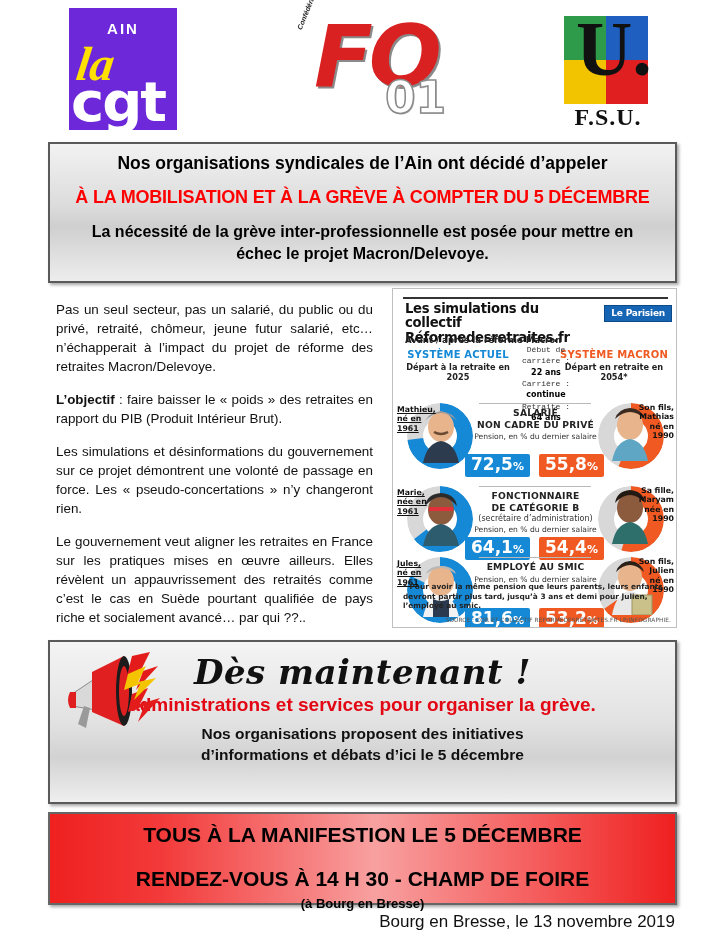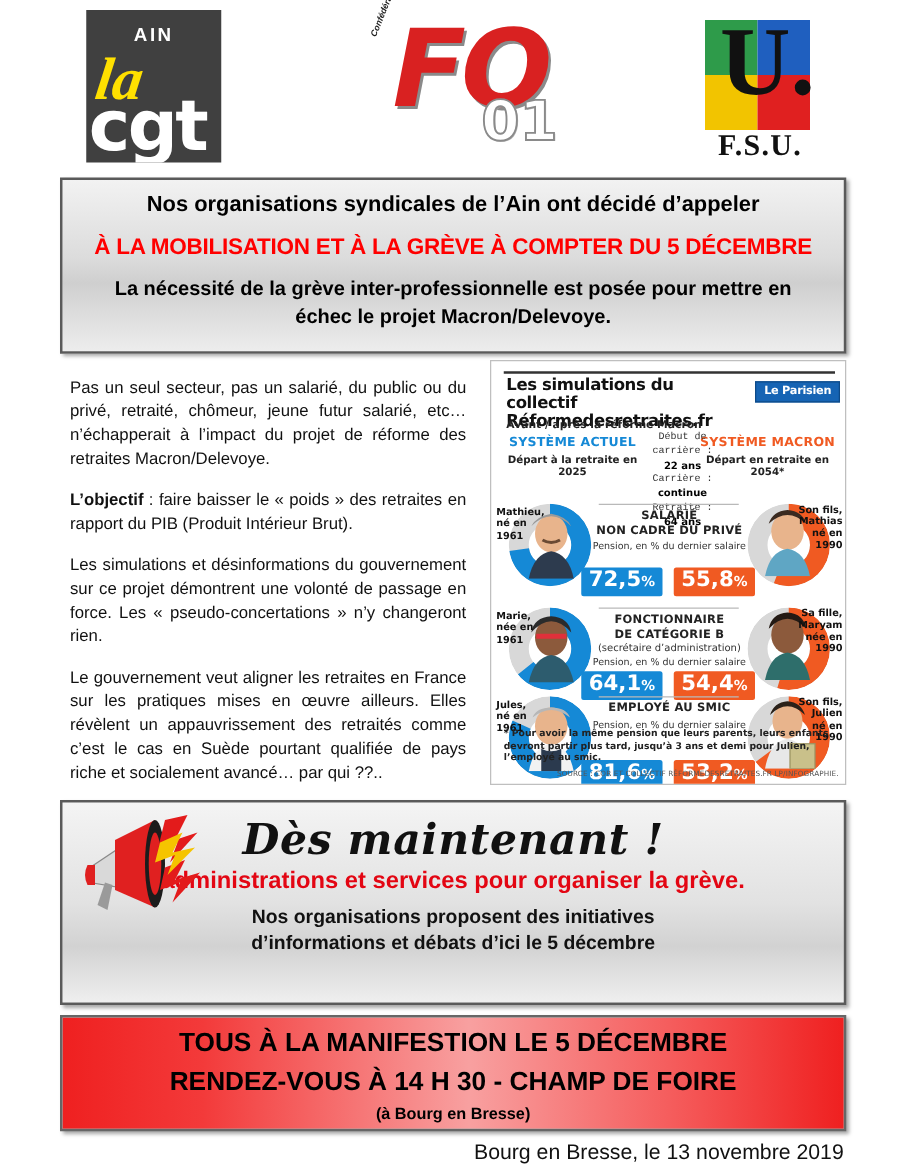--- a/index.html
+++ b/index.html
@@ -16,21 +16,21 @@
   .page { position: relative; width: 723px; height: 935px; }
 
   
   .logo-row {
     position: absolute; left: 0; top: 0;
     width: 723px; height: 140px;
   }
   .logo-cgt {
     position: absolute; left: 69px; top: 8px;
     width: 108px; height: 122px;
-    background: #404040;
+    background: #6d28d9;
     overflow: hidden;
   }
   .logo-cgt .ain {
     position: absolute; top: 12px; left: 0; width: 108px;
     text-align: center;
     color: #fff; font-weight: bold; font-size: 15px;
     letter-spacing: 2px;
     font-family: "Liberation Sans", sans-serif;
   }
   .logo-cgt .la {
@@ -235,21 +235,21 @@
   .face {
     position:absolute; width:48px; height:56px; overflow:hidden;
   }
   .face-l { left: 24px; top: 10px; }
   .face-r { right: 24px; top: 8px; }
 
   .person-label {
     position:absolute; font-size:7.8px; font-weight:bold; color:#111;
     line-height:1.2; white-space:pre-line;
   }
-  .plabel-l { left: 4px; top: 8px; width: 40px; text-align:left; }
+  .plabel-l { left: 4px; top: 8px; width: 40px; text-align:left;text-decoration:underline; }
   .plabel-r { right: 4px; top: 6px; width: 42px; text-align:right; }
 
   .bubble {
     position:absolute; bottom: 2px;
     padding: 2px 6px 3px 6px;
     font-size: 17px; font-weight: bold; color:#fff;
     font-family: "DejaVu Sans", sans-serif;
     line-height: 1.05;
   }
   .bubble .pct { font-size: 11px; }
@@ -307,21 +307,21 @@
     border: 2px solid #666;
     box-sizing: border-box;
     box-shadow: 2px 2px 3px rgba(0,0,0,.35);
     text-align: center;
   }
   .red-l1 {
     margin-top: 9px;
     font-size: 21px; font-weight: bold; color: #000;
   }
   .red-l2 {
-    margin-top: 7px;
+    margin-top: 20px;
     font-size: 21px; font-weight: bold; color: #000;
   }
   .red-l3 {
     margin-top: 5px;
     font-size: 13px; font-weight: bold; color: #000;
   }
   .signature {
     position: absolute; right: 48px; top: 912px;
     font-size: 17px; color: #111;
   }

